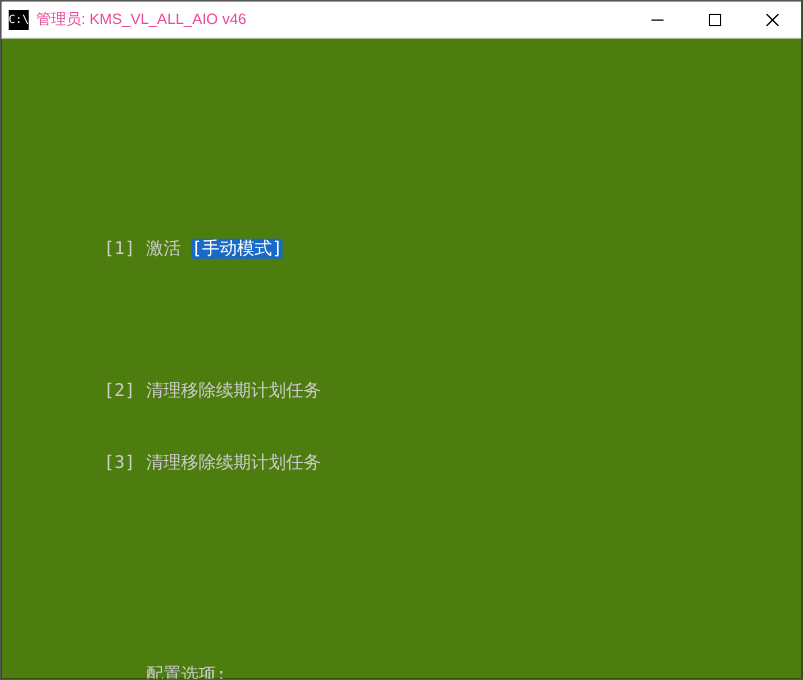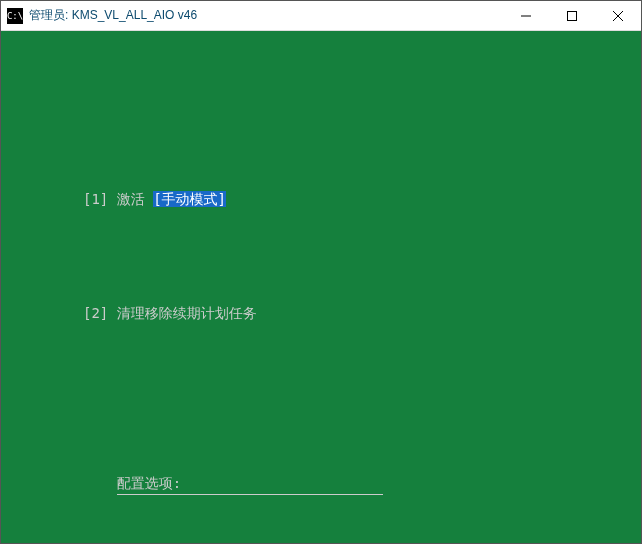--- a/index.html
+++ b/index.html
@@ -28,41 +28,41 @@
       display: flex;
       align-items: center;
       justify-content: center;
       font-size: 9px;
       color: #fff;
       font-family: monospace;
     }
     .titlebar-title {
       flex: 1;
       font-size: 12px;
-      color: #0c4a6e;
+      color: #ec4899;
       font-family: "Segoe UI", "Microsoft YaHei", sans-serif;
     }
     .win-controls {
       display: flex;
       height: 100%;
     }
     .win-btn {
       width: 46px;
       height: 100%;
       display: flex;
       align-items: center;
       justify-content: center;
       font-family: "Segoe UI", sans-serif;
       font-size: 13px;
       color: #000;
     }
     .console {
       width: 100%;
       height: calc(100% - 30px);
-      background: #15803d;
+      background: #4d7c0f;
       color: #ccc;
       padding: 8px 0 0 0;
       font-family: "SimSun", "NSimSun", monospace;
       font-size: 14px;
       line-height: 1.35;
       white-space: pre;
     }
     .row { padding: 0 0 0 82px; height: 19px; }
     .row-spacer { height: 19px; }
     .selected {
@@ -103,20 +103,21 @@
     </div>
   </div>
 </div>
 
 <div class="console">
   <div class="row-spacer"></div>
   <div class="row-spacer"></div>
   <div class="row"><span>[1]</span> <span>激活</span> <span class="selected">[手动模式]</span></div>
   <div class="row-spacer"></div>
   <div class="row"><span>[2]</span> <span>清理移除续期计划任务</span></div>
+  <div class="row"><span>[3]</span> <span>清理移除续期计划任务</span></div>
   <div class="row-spacer"></div>
   <div class="row-spacer"></div>
   <div class="row">    <span class="section-underline"><span>配置选项:</span>                        </span></div>
   
   
   
   
   
   
   

